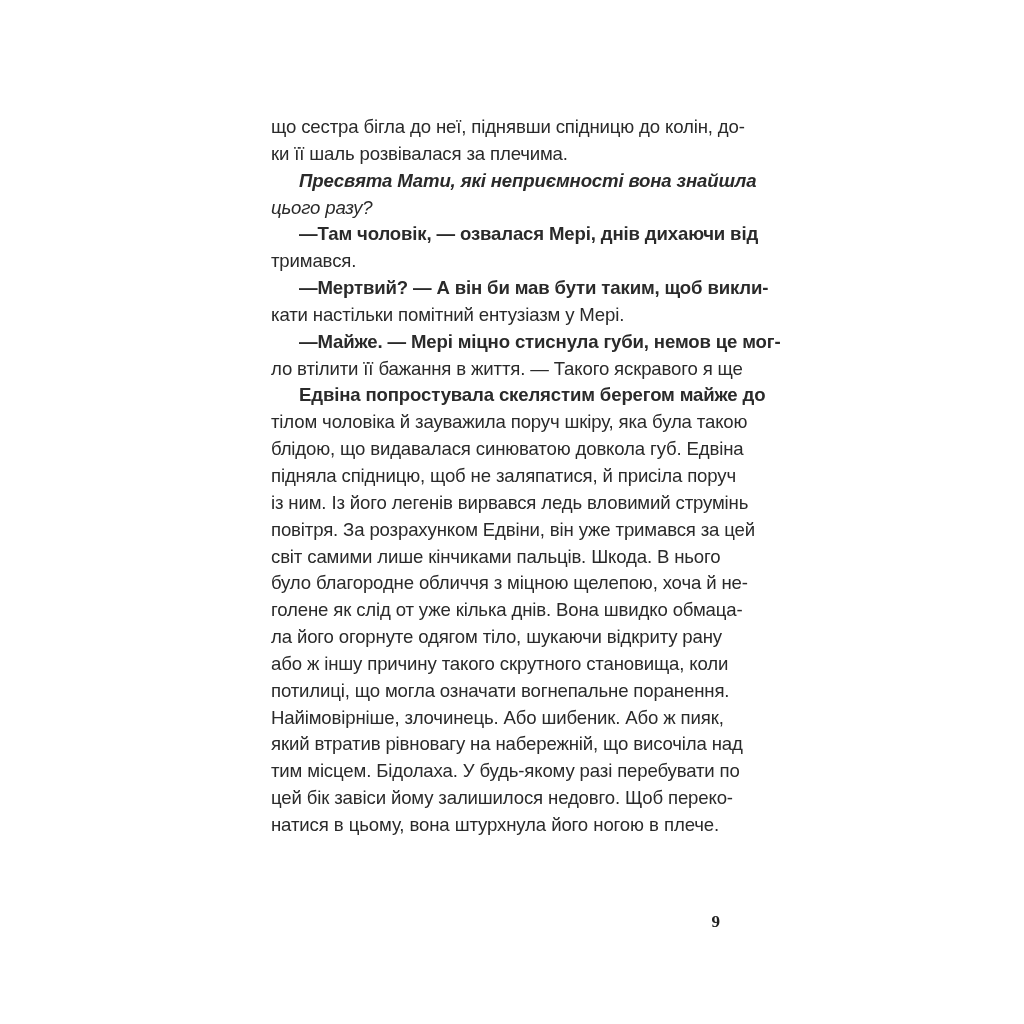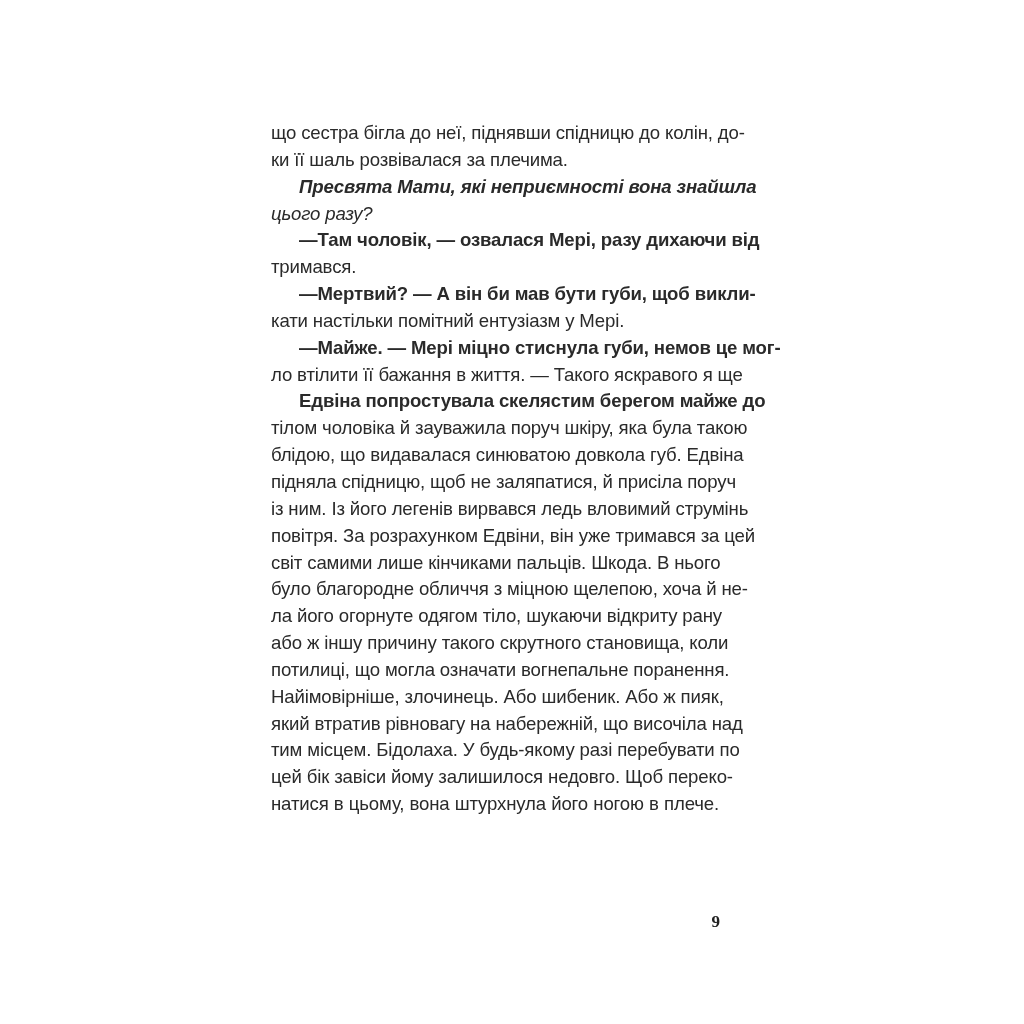--- a/index.html
+++ b/index.html
@@ -1,20 +1,20 @@
 <!DOCTYPE html>
 <html><head>
 <meta charset="utf-8">
 <style>
   html, body { margin: 0; padding: 0; background: #ffffff; }
   body { width: 1024px; height: 1024px; position: relative; overflow: hidden; }
   .page {
     position: absolute;
     left: 271px;
-    top: 120px;
+    top: 114px;
     width: 448px;
     font-family: "Liberation Sans", sans-serif;
     font-size: 18.6px;
     line-height: 26.85px;
     color: #2a2a2a;
     letter-spacing: -0.15px;
   }
   .line {
     display: block;
     white-space: nowrap;
@@ -38,34 +38,35 @@
   }
 </style>
 </head>
 <body>
 
 <div class="page" id="page-body">
     <span class="line">що сестра бігла до неї, піднявши спідницю до колін, до-</span>
     <span class="line last">ки її шаль розвівалася за плечима.</span>
     <span class="line indent italic">Пресвята Мати, які неприємності вона знайшла</span>
     <span class="line italic last">цього разу?</span>
-    <span class="line indent">—Там чоловік, — озвалася Мері, разу дихаючи від</span>
+    <span class="line indent">—Там чоловік, — озвалася Мері, днів дихаючи від</span>
     <span class="line last">тримався.</span>
-    <span class="line indent">—Мертвий? — А він би мав бути губи, щоб викли-</span>
+    <span class="line indent">—Мертвий? — А він би мав бути таким, щоб викли-</span>
     <span class="line last">кати настільки помітний ентузіазм у Мері.</span>
     <span class="line indent">—Майже. — Мері міцно стиснула губи, немов це мог-</span>
     <span class="line">ло втілити її бажання в життя. — Такого яскравого я ще</span>
     <span class="line indent">Едвіна попростувала скелястим берегом майже до</span>
     <span class="line">тілом чоловіка й зауважила поруч шкіру, яка була такою</span>
     <span class="line">блідою, що видавалася синюватою довкола губ. Едвіна</span>
     <span class="line">підняла спідницю, щоб не заляпатися, й присіла поруч</span>
     <span class="line">із ним. Із його легенів вирвався ледь вловимий струмінь</span>
     <span class="line">повітря. За розрахунком Едвіни, він уже тримався за цей</span>
     <span class="line">світ самими лише кінчиками пальців. Шкода. В нього</span>
     <span class="line">було благородне обличчя з міцною щелепою, хоча й не-</span>
+    <span class="line">голене як слід от уже кілька днів. Вона швидко обмаца-</span>
     <span class="line">ла його огорнуте одягом тіло, шукаючи відкриту рану</span>
     <span class="line">або ж іншу причину такого скрутного становища, коли</span>
     <span class="line">потилиці, що могла означати вогнепальне поранення.</span>
     <span class="line">Найімовірніше, злочинець. Або шибеник. Або ж пияк,</span>
     <span class="line">який втратив рівновагу на набережній, що височіла над</span>
     <span class="line">тим місцем. Бідолаха. У будь-якому разі перебувати по</span>
     <span class="line">цей бік завіси йому залишилося недовго. Щоб переко-</span>
     <span class="line">натися в цьому, вона штурхнула його ногою в плече.</span>
   </div>
 <div class="page-number">9</div>

